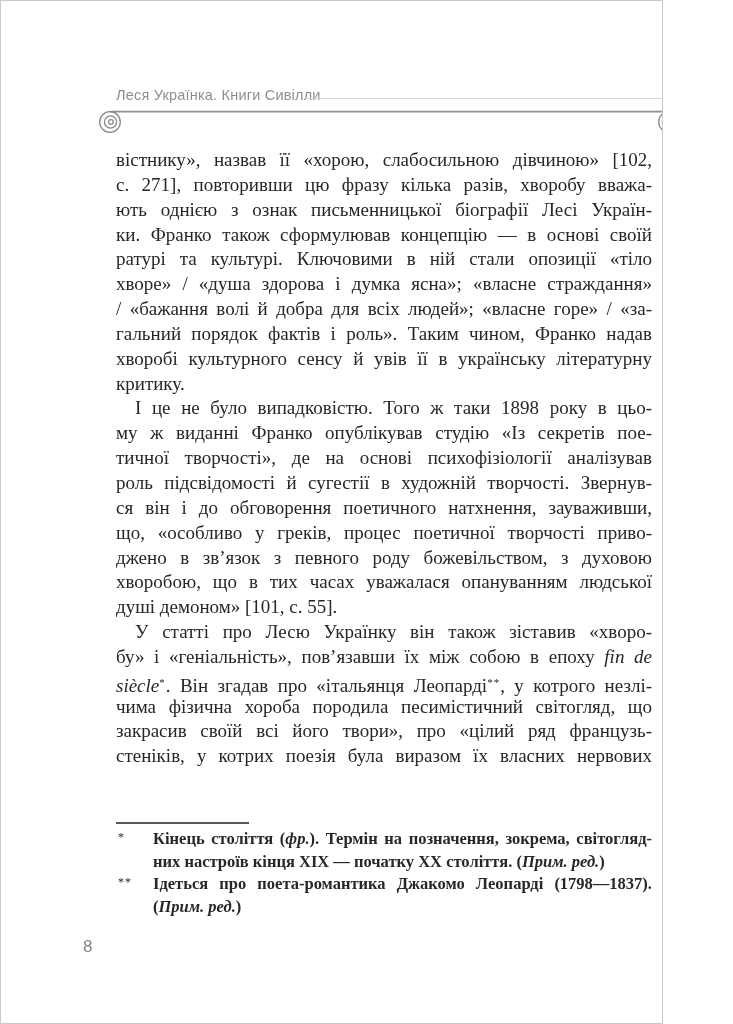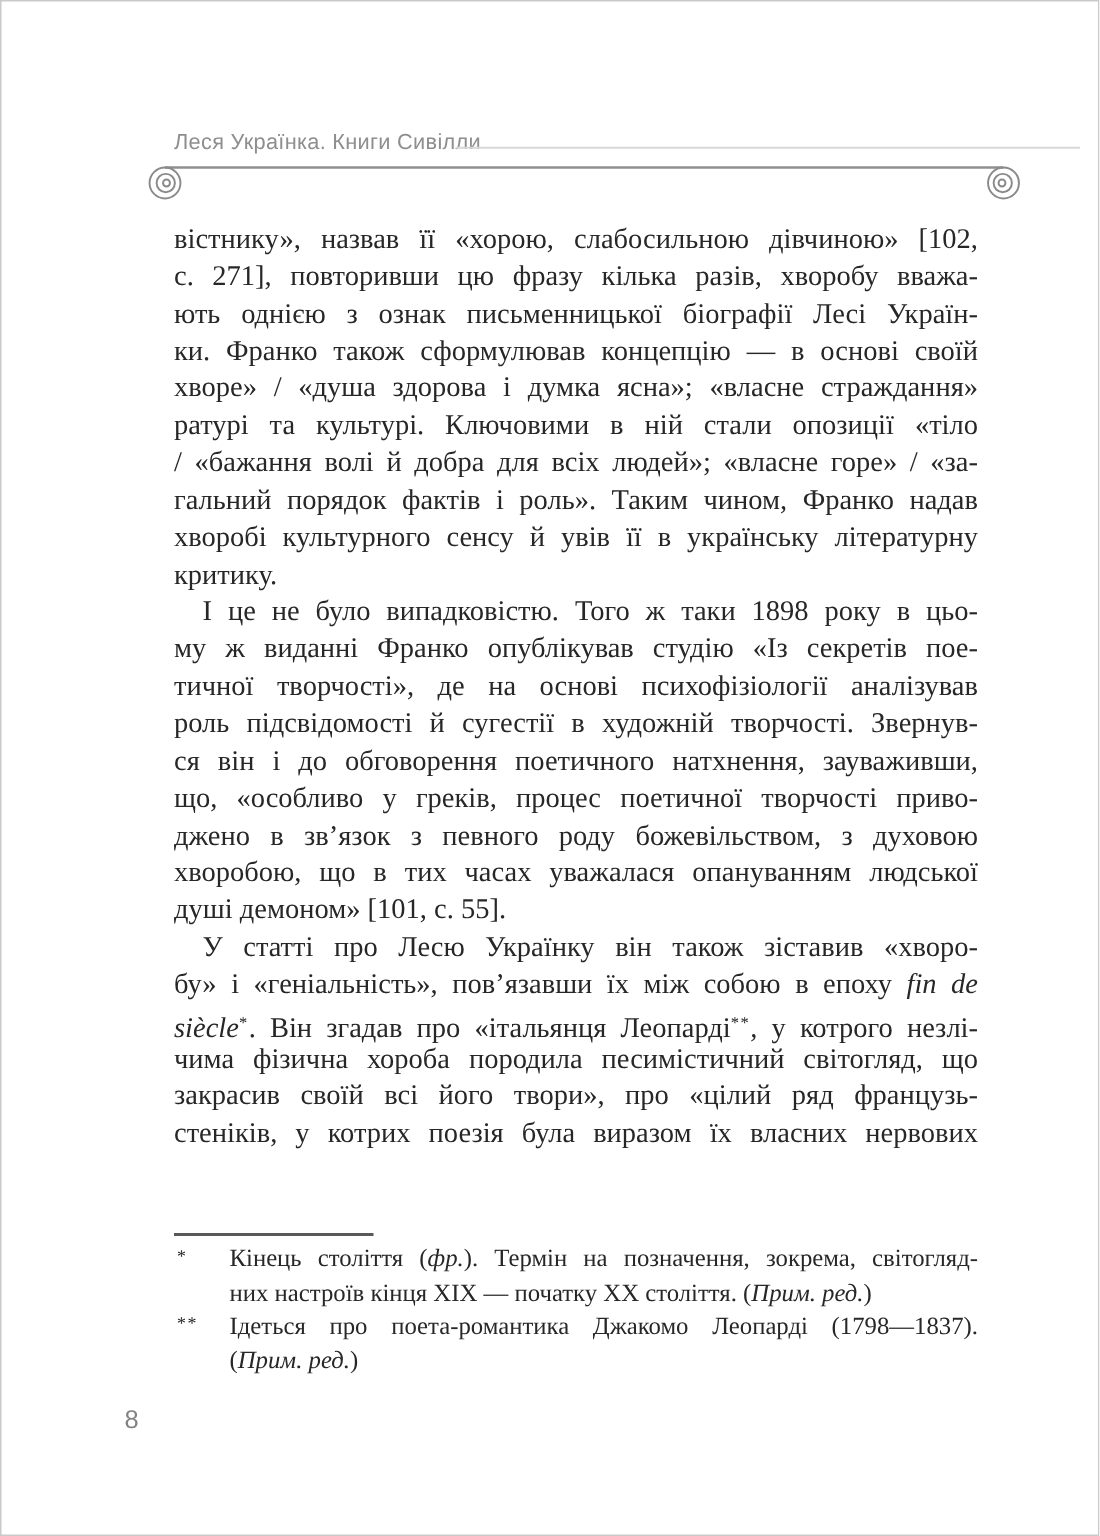--- a/index.html
+++ b/index.html
@@ -1,18 +1,18 @@
 <!DOCTYPE html>
 <html lang="uk"><head>
 <meta charset="utf-8">
 <style>
   html,body { margin:0; padding:0; background:#fff; }
   .page {
     position:relative;
-    width:733px; height:1024px;
+    width:663px; height:1024px;
     background:#ffffff;
     box-sizing:border-box;
     border:1px solid #c9c9c9;
     overflow:hidden;
     font-family:"Liberation Serif","DejaVu Serif",serif;
   }
   
   .rh-title {
     position:absolute; left:115px; top:86px;
     font-family:"Liberation Sans","DejaVu Sans",sans-serif;
@@ -41,21 +41,21 @@
   .footnotes {
     position:absolute; left:115px; top:827px; width:536px;
     font-size:16.5px; line-height:22.6px; color:#272727;
   }
   .fn { position:relative; padding-left:37px; }
   .fn-marker {
     position:absolute; left:2px; top:0;
     font-size:12px; vertical-align:super; letter-spacing:1px;
     line-height:18px; color:#272727;
   }
-  .fn .tl { height:22.6px; }
+  .fn .tl { height:22.6px;font-weight:bold; }
   
   .page-number {
     position:absolute; left:82px; top:936px;
     font-family:"Liberation Sans","DejaVu Sans",sans-serif;
     font-size:17px; color:#828282;
   }
 </style>
 </head>
 <body>
 
@@ -77,22 +77,22 @@
       <circle cx="667" cy="121" r="2.3"></circle>
     </g>
   </svg>
 
   <main class="body-text">
       <div>
         <div class="tl"><span>вістнику», назвав її «хорою, слабосильною дівчиною» [102,</span></div>
         <div class="tl"><span>с. 271], повторивши цю фразу кілька разів, хворобу вважа-</span></div>
         <div class="tl"><span>ють однією з ознак письменницької біографії Лесі Україн-</span></div>
         <div class="tl"><span>ки. Франко також сформулював концепцію — в основі своїй</span></div>
+        <div class="tl"><span>ратурі та культурі. Ключовими в ній стали опозиції «тіло</span></div>
         <div class="tl"><span>хворе» / «душа здорова і думка ясна»; «власне страждання»</span></div>
-        <div class="tl"><span>ратурі та культурі. Ключовими в ній стали опозиції «тіло</span></div>
         <div class="tl"><span>/ «бажання волі й добра для всіх людей»; «власне горе» / «за-</span></div>
         <div class="tl"><span>гальний порядок фактів і роль». Таким чином, Франко надав</span></div>
         <div class="tl"><span>хворобі культурного сенсу й увів її в українську літературну</span></div>
         <div class="tl nj"><span>критику.</span></div>
       </div>
       <div>
         <div class="tl ind"><span>І це не було випадковістю. Того ж таки 1898 року в цьо-</span></div>
         <div class="tl"><span>му ж виданні Франко опублікував студію «Із секретів пое-</span></div>
         <div class="tl"><span>тичної творчості», де на основі психофізіології аналізував</span></div>
         <div class="tl"><span>роль підсвідомості й сугестії в художній творчості. Звернув-</span></div>

